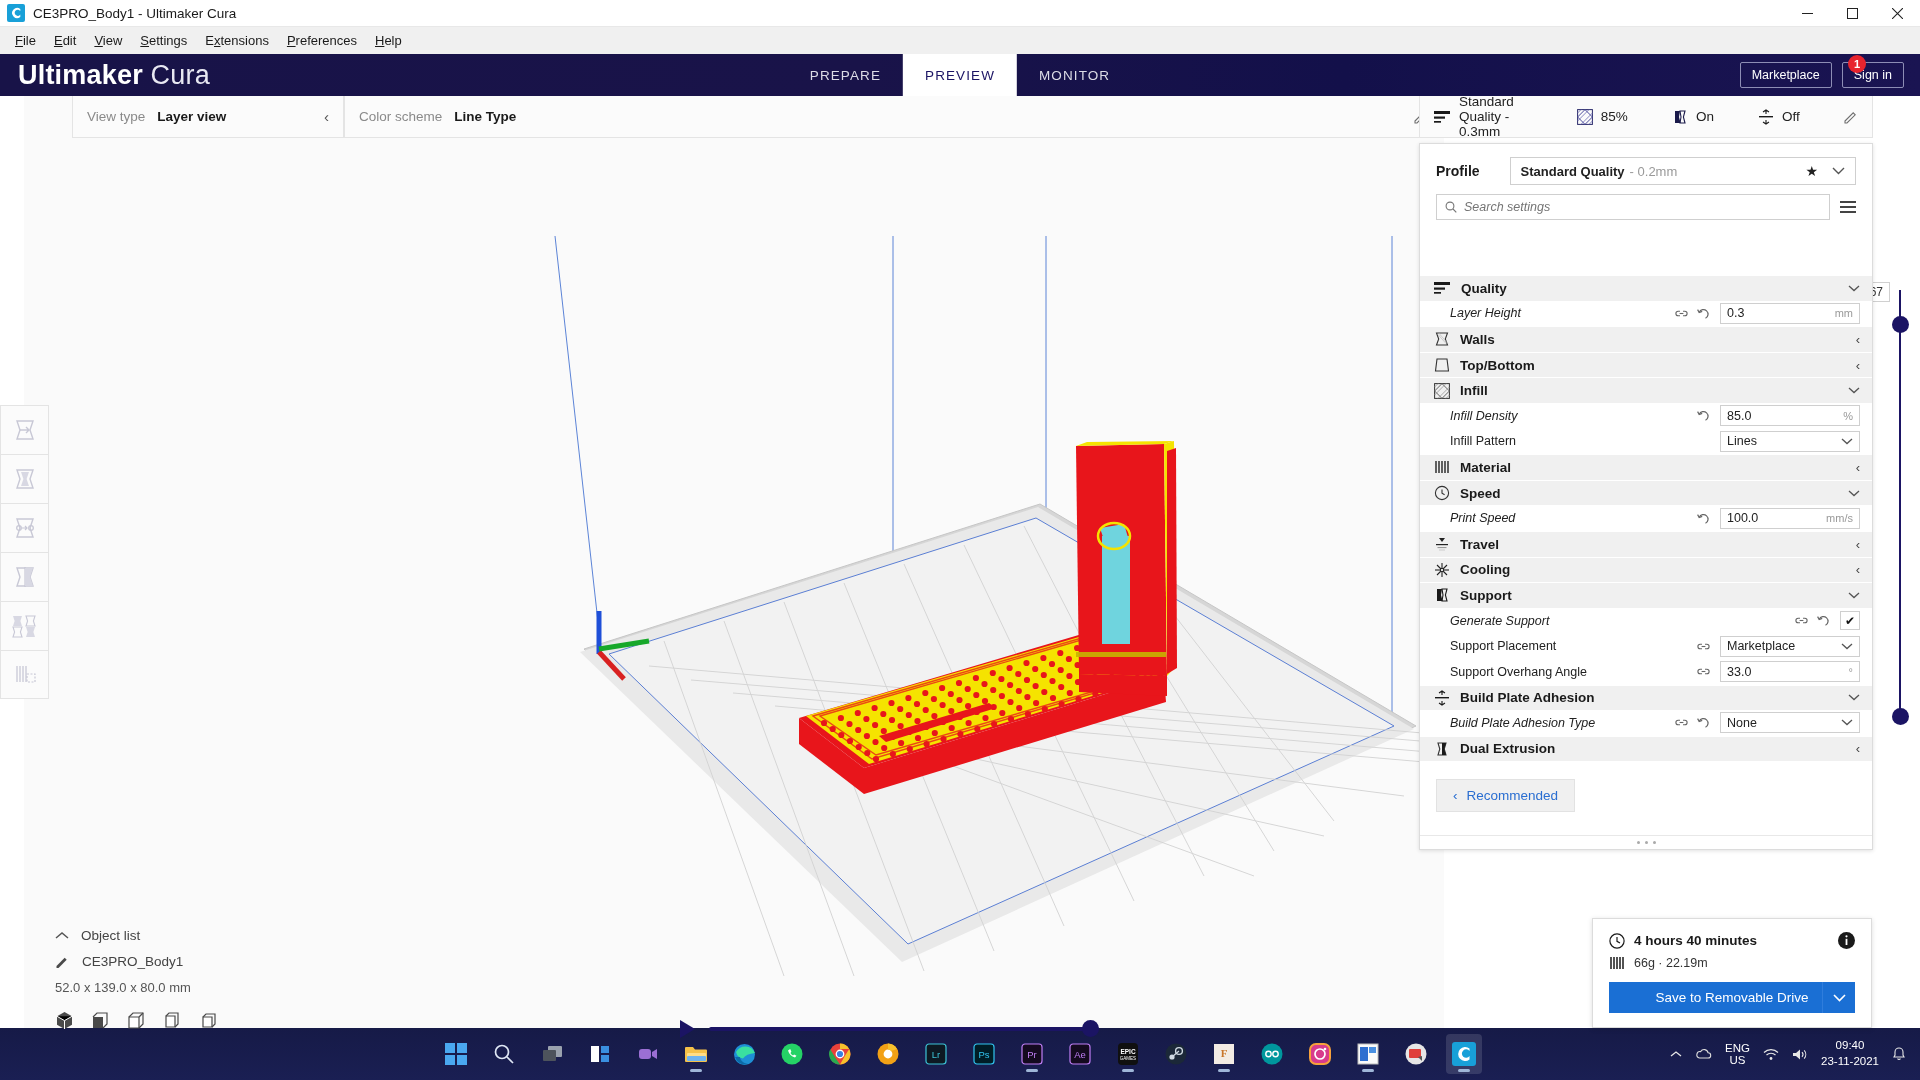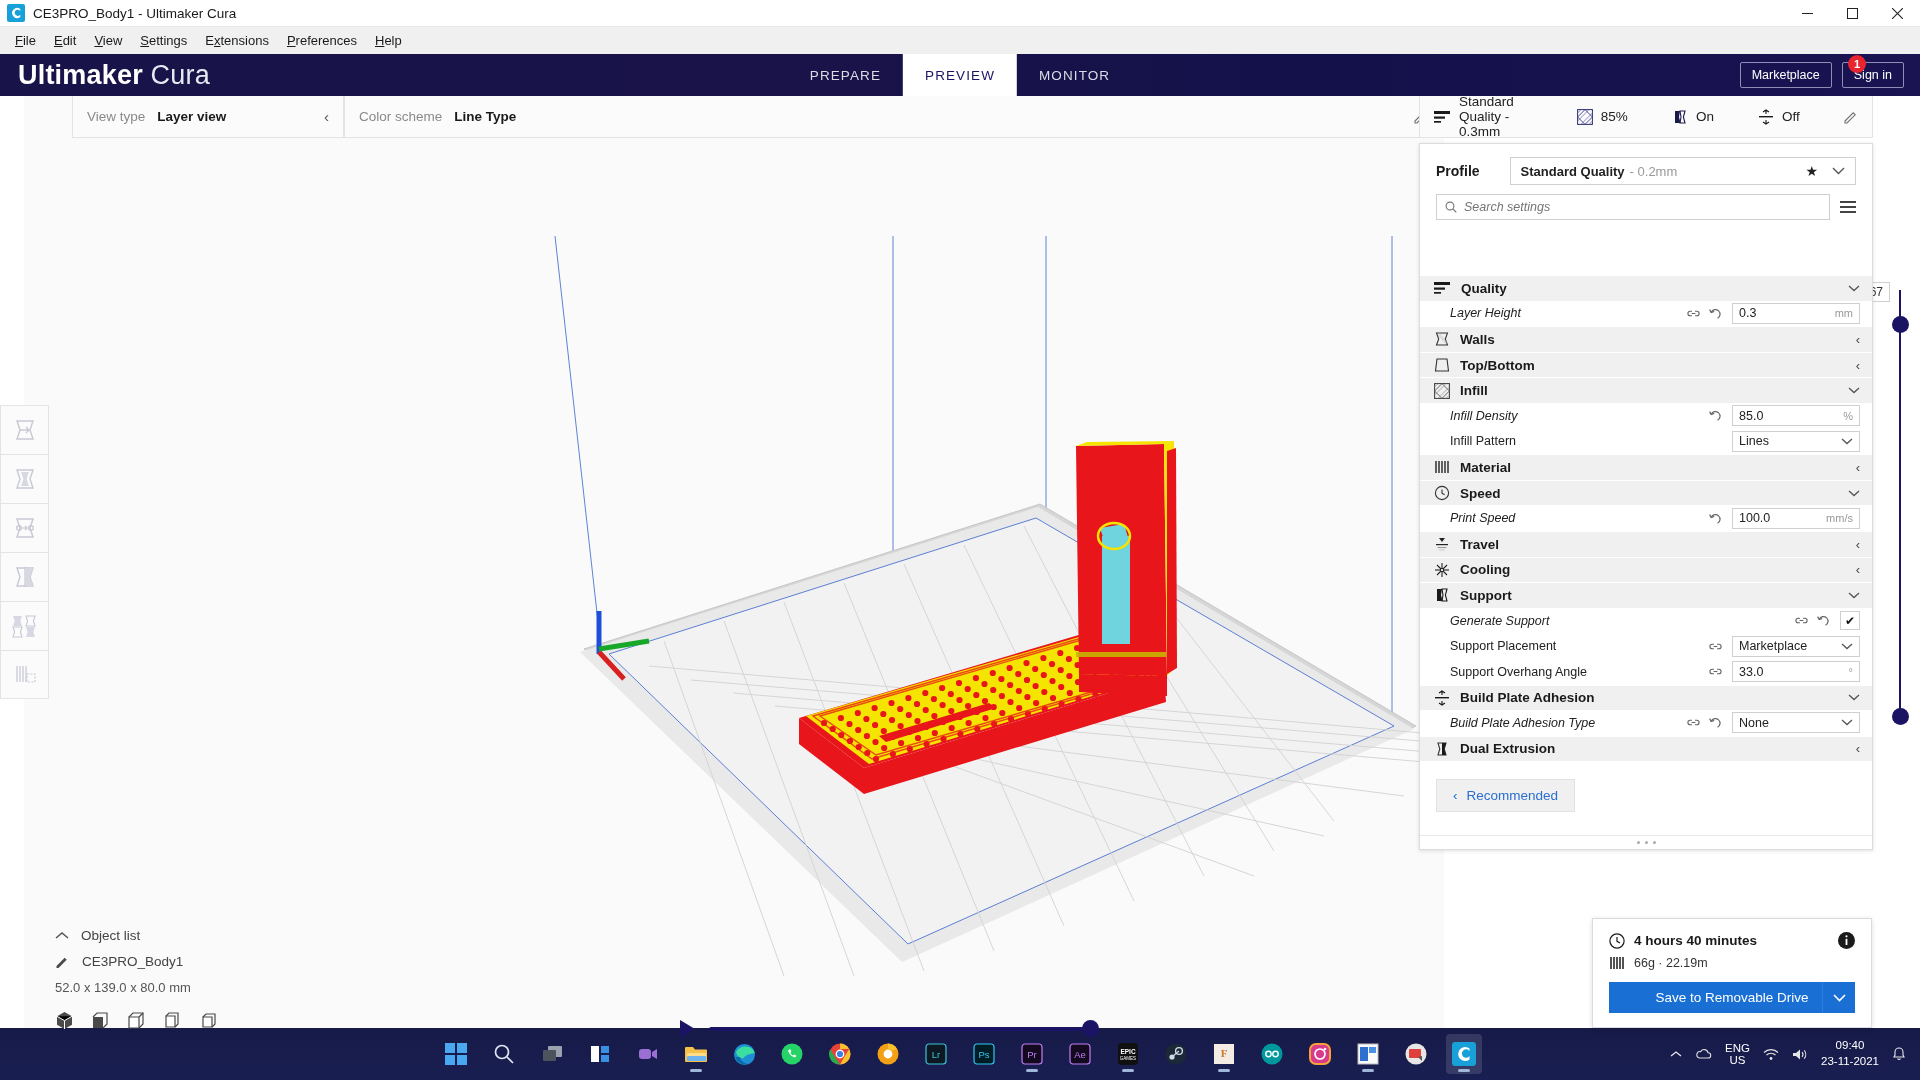--- a/index.html
+++ b/index.html
@@ -133,21 +133,21 @@
     height:25.6px; display:flex; align-items:center; gap:10px;
     background:#f0f0f0; padding:0 12px 0 14px; border-top:1px solid #fff;
   }
   .cat-row .cname { font-size:13.5px; font-weight:700; color:#1a1a1a; }
   .cat-row .cchev { margin-left:auto; color:#444; font-size:13px; }
   .set-row { height:25.6px; display:flex; align-items:center; padding:0 12px 0 30px; background:#fff; }
   .set-row .sname { font-size:12.5px; color:#222; flex:none; }
   .set-row .sname.italic { font-style:italic; }
   .set-row .icons { margin-left:auto; display:flex; align-items:center; gap:9px; color:#555; }
   .field {
-    width:128px; height:21px; border:1px solid #cfcfcf; display:flex; align-items:center;
+    width:140px; height:21px; border:1px solid #cfcfcf; display:flex; align-items:center;
     padding:0 6px; font-size:12.5px; color:#222; margin-left:10px; background:#fff;
   }
   .field .unit { margin-left:auto; color:#999; font-size:11px; }
   .field .chev { margin-left:auto; color:#555; font-size:12px; }
   .checkbox { width:20px; height:19px; border:1px solid #cfcfcf; display:flex; align-items:center; justify-content:center; margin-left:10px; font-size:12px; color:#111; }
 
   .sp-foot { position:absolute; bottom:27px; left:0; width:100%; padding:10px 16px; }
   .rec-btn {
     display:inline-flex; align-items:center; gap:9px; background:#f0f0f0;
     border:1px solid #e2e2e2; color:#2a6ed1; font-size:13.5px; padding:8px 16px;

